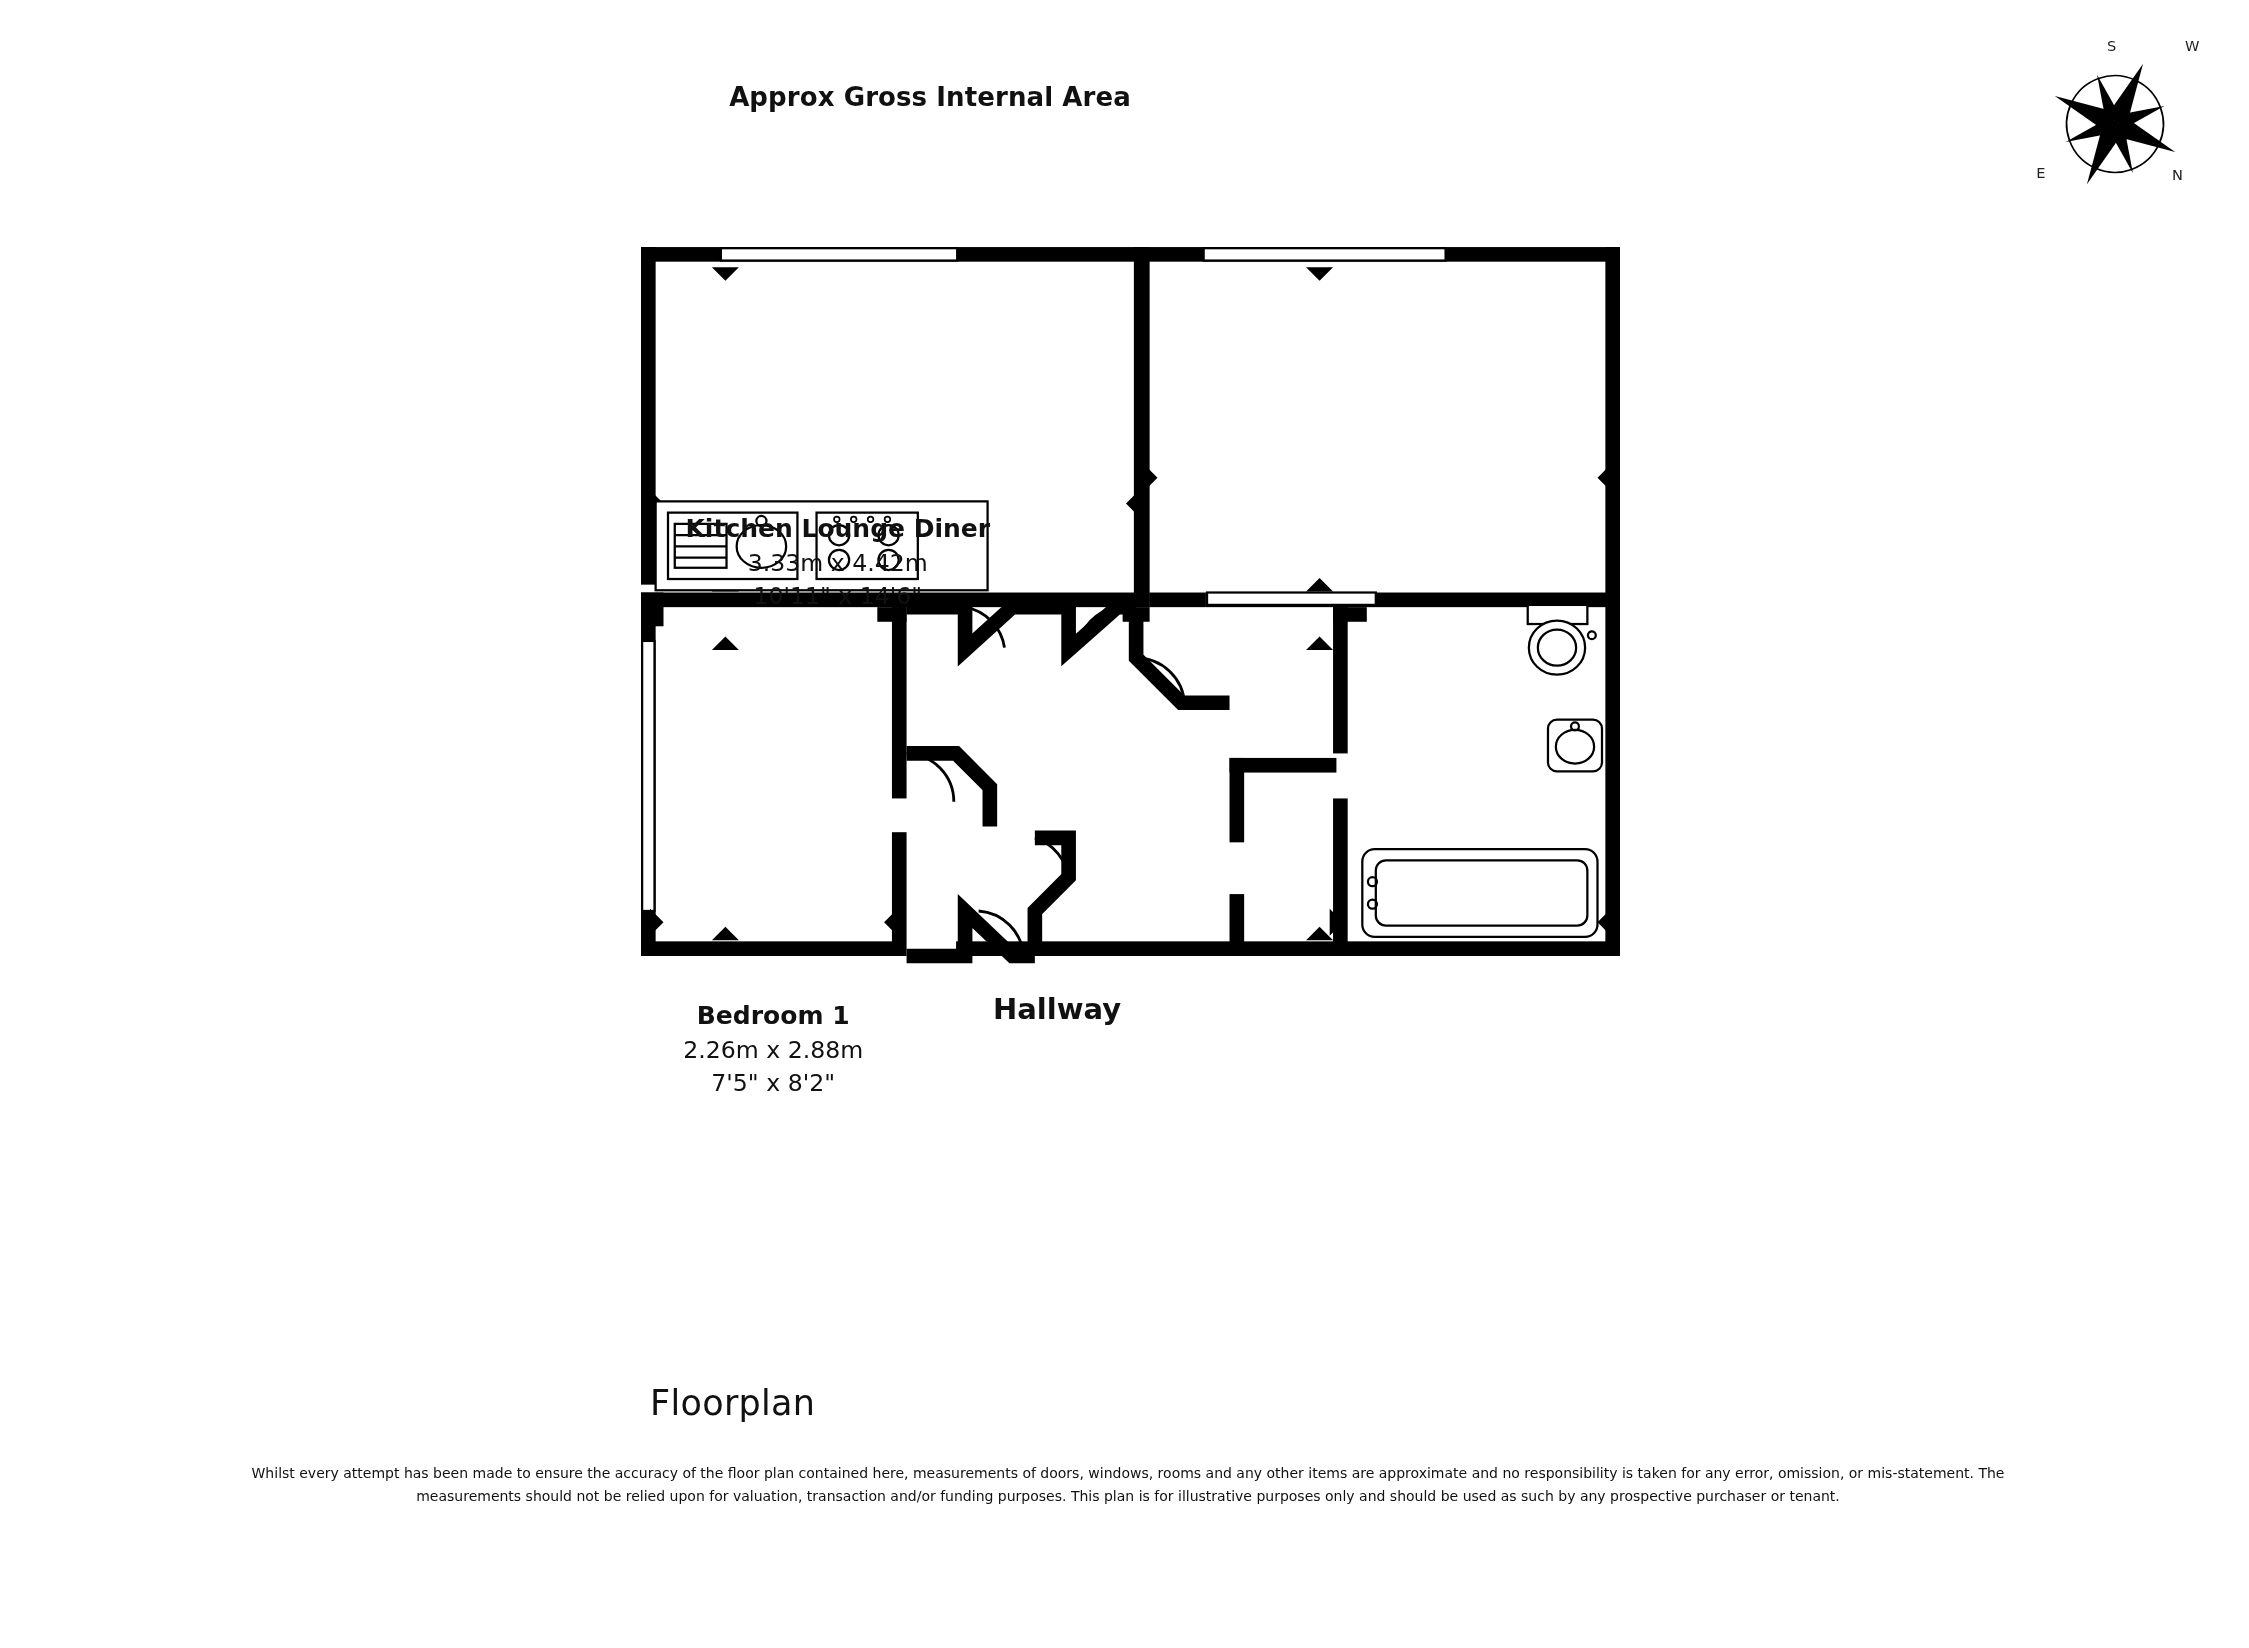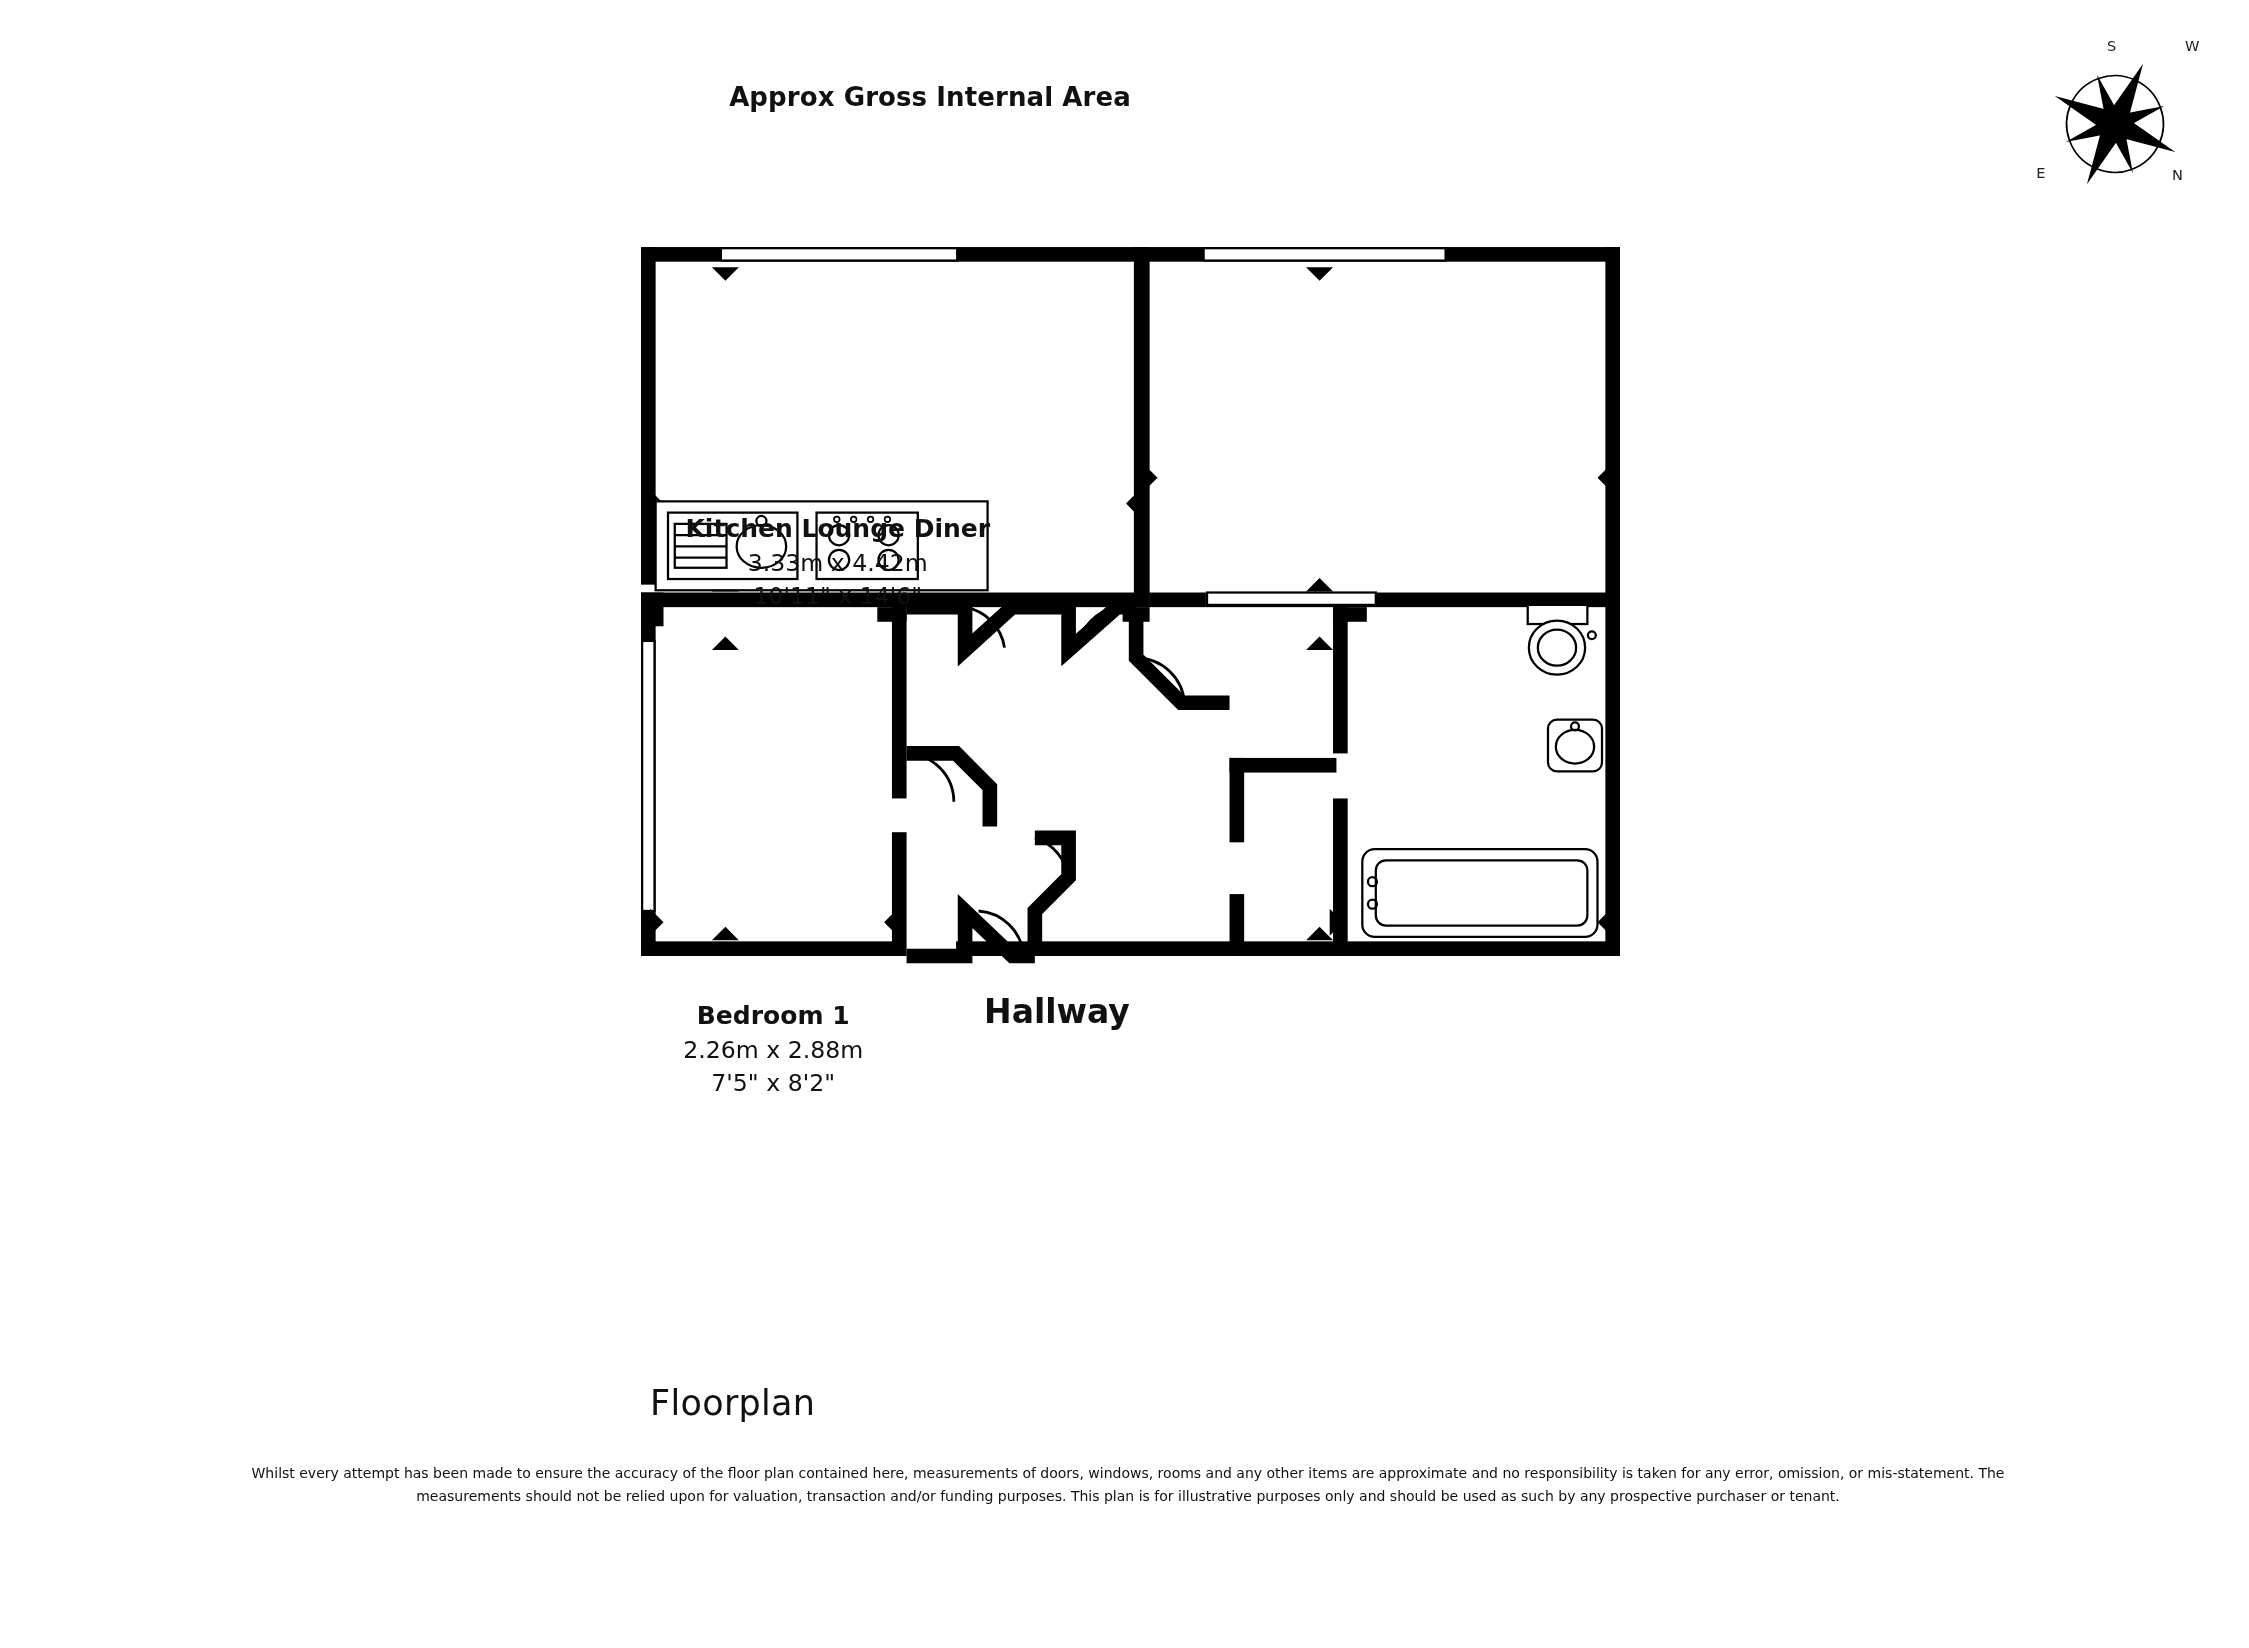--- a/index.html
+++ b/index.html
@@ -73,21 +73,21 @@
   .room-label .dim {
     font-size: 23.6px;
     display: block;
   }
 
   #lbl-klr { left: 652px; top: 517px; width: 394px; }
   #lbl-bed1 { left: 1221px; top: 478px; width: 253px; }
   #lbl-bed2 { left: 683px; top: 990px; width: 236px; }
   #lbl-bath { left: 1327px; top: 1029px; width: 202px; }
   #lbl-hall { left: 1052px; top: 956px; width: 157px; }
-  #lbl-hall .name { font-size: 33px; }
+  #lbl-hall .name { font-size: 29px; }
 
   
   #floorplan-title {
     position: absolute;
     left: 650px;
     top: 1350px;
     font-size: 35px;
     color: #111;
     letter-spacing: 0.3px;
     margin-top: 33px;

